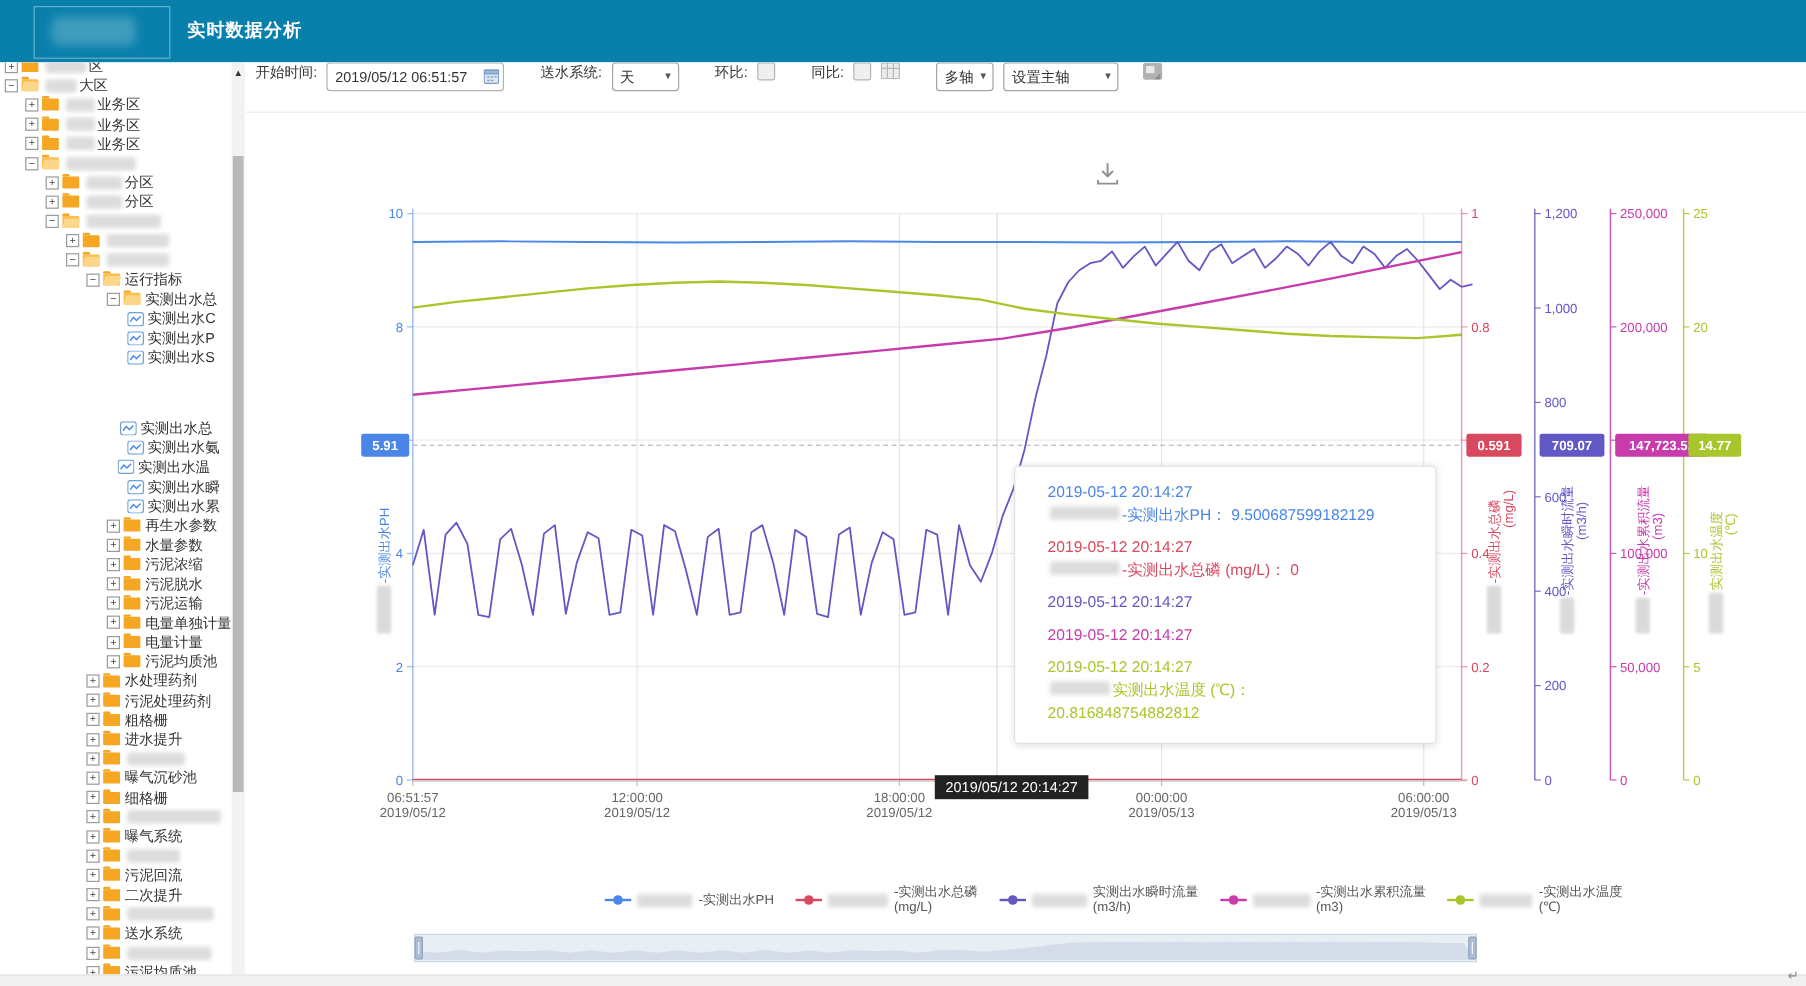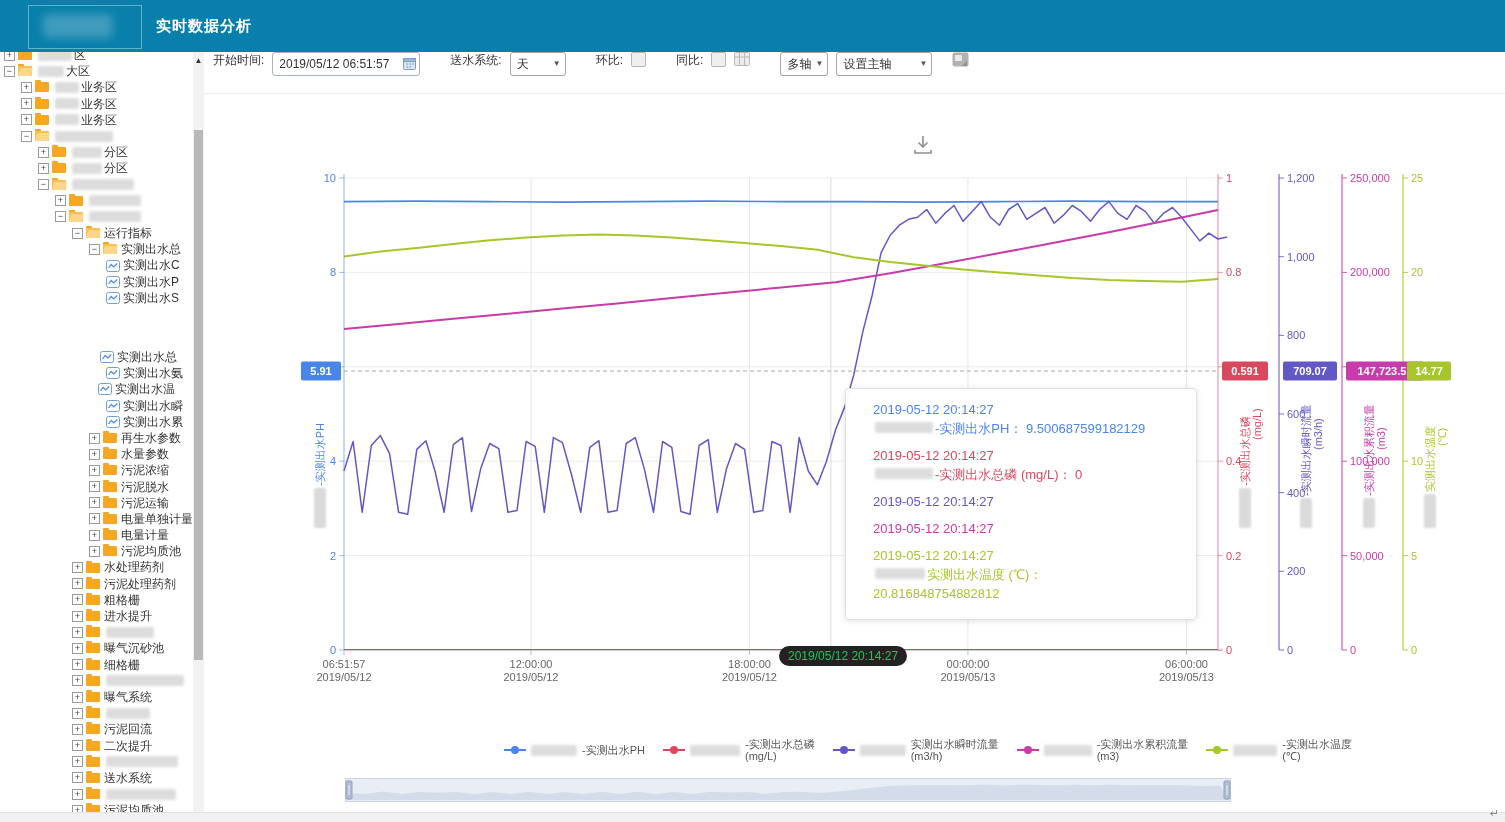--- a/index.html
+++ b/index.html
@@ -40,21 +40,21 @@
   .tb-check{width:13px;height:13px;border:1px solid #b5b5b5;background:#efefef;border-radius:2px;flex:0 0 auto;}
   .tb-gap{width:14px;flex:0 0 auto;}
 
   
   #chart-wrap{position:absolute;left:0;top:43px;width:1300px;height:640px;}
   #chart-svg{position:absolute;left:0;top:0;}
   #dl-btn{position:absolute;left:705px;top:38px;width:26px;height:24px;cursor:pointer;}
   #tooltip{position:absolute;left:640px;top:293px;width:296px;background:rgba(255,255,255,.97);border:1px solid #e1e1e1;border-radius:4px;box-shadow:0 1px 6px rgba(0,0,0,.12);padding:8px 27px;font-size:13px;}
   .tt-row{margin:3px 0 8px 0;line-height:19px;}
   .tt-time{display:block;}
-  #x-pointer-badge{position:absolute;left:574px;top:551px;background:#222;color:#22c55e;font-size:12px;padding:3px 9px;border-radius:10px;white-space:nowrap;}
+  #x-pointer-badge{position:absolute;left:574px;top:551px;background:#222;color:#ffffff;font-size:12px;padding:3px 9px;border-radius:0;white-space:nowrap;}
 
   
   #legend{position:absolute;left:0;top:686px;width:1300px;padding-left:146px;box-sizing:border-box;display:flex;justify-content:center;align-items:center;gap:18px;font-size:11px;color:#555;}
   .lg-item{display:flex;align-items:center;gap:3px;}
   .lg-mark{position:relative;width:22px;height:2px;flex:0 0 auto;}
   .lg-mark i{position:absolute;left:7px;top:-3px;width:8px;height:8px;border-radius:50%;}
   .lg-text{line-height:12px;}
 
   
   #datazoom{position:absolute;left:140px;top:726px;}

